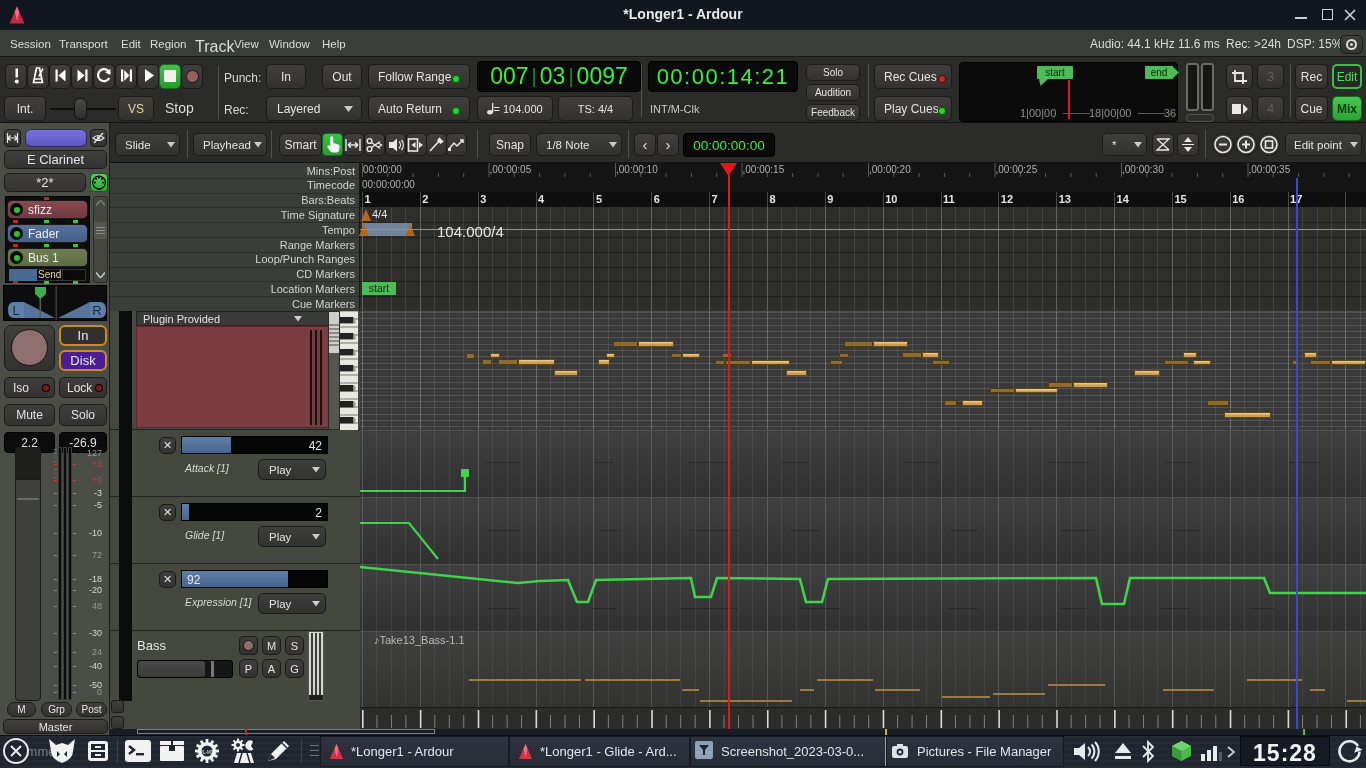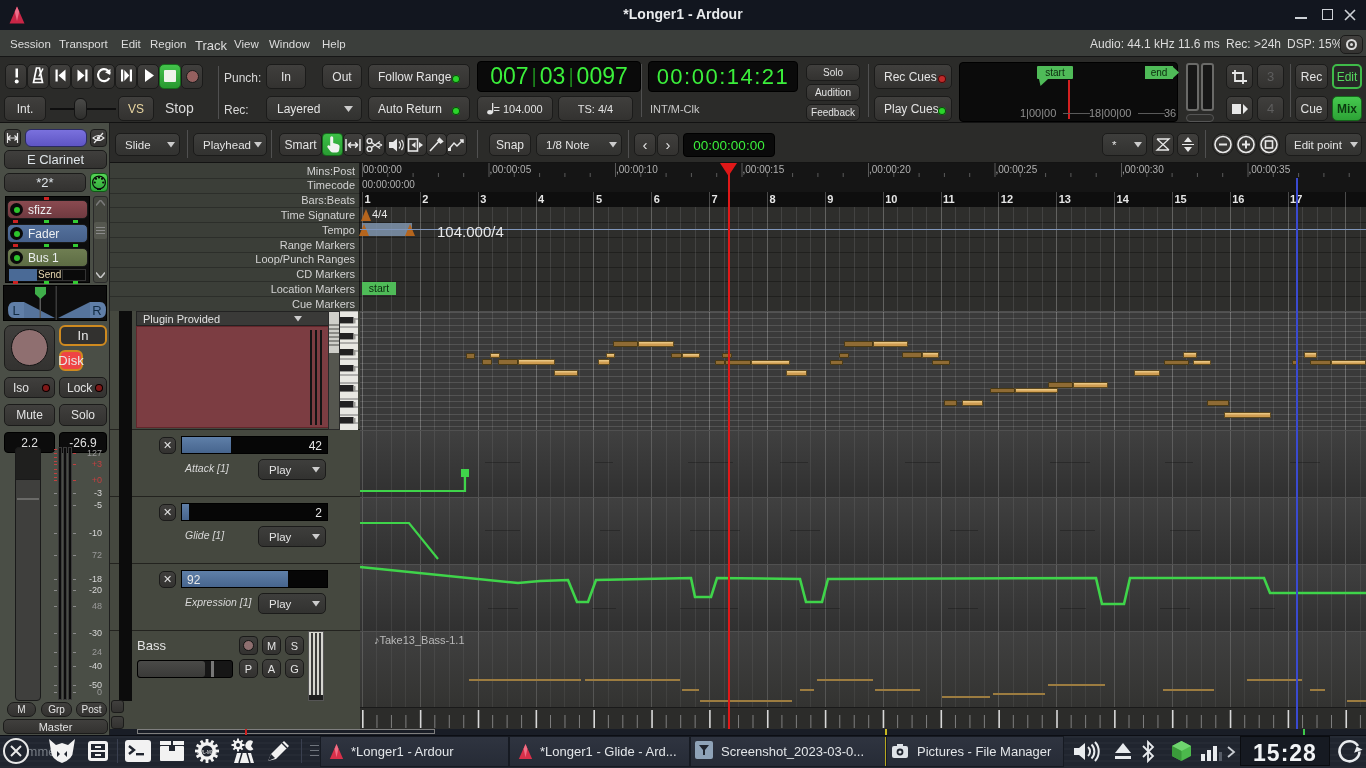--- a/index.html
+++ b/index.html
@@ -29,21 +29,21 @@
 <div class="a" style="left:1295px;top:17px;width:12px;height:2px;background:#cdd1d6;"></div>
 <div class="a" style="left:1322px;top:9px;width:11px;height:11px;border:1.5px solid #cdd1d6;"></div>
 <svg class="a" style="left:1343px;top:8px" width="14" height="14" viewBox="0 0 14 14">
     <path d="M2 2 L12 12 M12 2 L2 12" stroke="#cdd1d6" stroke-width="1.6"></path>
   </svg>
 <div class="a" style="left:0px;top:30px;width:1366px;height:27px;background:#3b3e3b;border-bottom:1px solid #161616;"></div>
 <div class="a" style="left:10px;top:38px;color:#dcdcdc;font-size:11.5px;">Session</div>
 <div class="a" style="left:59px;top:38px;color:#dcdcdc;font-size:11.5px;">Transport</div>
 <div class="a" style="left:121px;top:38px;color:#dcdcdc;font-size:11.5px;">Edit</div>
 <div class="a" style="left:150px;top:38px;color:#dcdcdc;font-size:11.5px;">Region</div>
-<div class="a" style="left:195px;top:38px;color:#dcdcdc;font-size:13px;text-align:right;">Track</div>
+<div class="a" style="left:195px;top:38px;color:#dcdcdc;font-size:16px;text-align:right;">Track</div>
 <div class="a" style="left:234px;top:38px;color:#dcdcdc;font-size:11.5px;">View</div>
 <div class="a" style="left:269px;top:38px;color:#dcdcdc;font-size:11.5px;">Window</div>
 <div class="a" style="left:322px;top:38px;color:#dcdcdc;font-size:11.5px;">Help</div>
 <div class="a" style="left:1090px;top:37px;color:#dcdcdc;font-size:12px;">Audio: 44.1 kHz 11.6 ms</div>
 <div class="a" style="left:1226px;top:37px;color:#dcdcdc;font-size:12px;">Rec: &gt;24h</div>
 <div class="a" style="left:1287px;top:37px;color:#dcdcdc;font-size:12px;">DSP: 15%</div>
 <div class="btn" style="left:1340px;top:35px;width:23px;height:19px;"></div>
 <svg class="a" style="left:1345px;top:38px" width="13" height="13" viewBox="0 0 13 13">
     <circle cx="6.5" cy="6.5" r="4.5" fill="none" stroke="#dcdcdc" stroke-width="2"></circle>
     <circle cx="6.5" cy="6.5" r="1.5" fill="#dcdcdc"></circle>
@@ -325,21 +325,21 @@
     <path d="M11 17 h10 v16 h-10 q-6 0 -6 -8 q0 -8 6 -8 Z" fill="#607fa8"></path>
     <text x="13" y="30" font-size="13" fill="#132c44" text-anchor="middle" font-family="Liberation Sans">L</text>
     <path d="M87 17 h10 q6 0 6 8 q0 8 -6 8 h-10 Z" fill="#607fa8"></path>
     <text x="94" y="30" font-size="13" fill="#132c44" text-anchor="middle" font-family="Liberation Sans">R</text>
     <rect x="36.5" y="12" width="1.5" height="21" fill="#5a5a5a"></rect>
     <path d="M32 2 h11 v7 l-5.5 5 l-5.5 -5 Z" fill="#3fae4a"></path>
   </svg>
 <div class="btn" style="left:4px;top:325px;width:51px;height:46px;border-radius:7px;"></div>
 <div class="a" style="left:11px;top:329px;width:37px;height:37px;background:#8f6f70;border:1px solid #141414;border-radius:50%;"></div>
 <div class="a" style="left:59px;top:325px;width:48px;height:21px;background:#32312f;border:2px solid #cf8a1f;border-radius:6px;color:#e8e8e8;display:flex;align-items:center;justify-content:center;font-size:13px;">In</div>
-<div class="a" style="left:59px;top:350px;width:24px;height:21px;background:#ef4444;border:2px solid #cf8a1f;border-radius:6px;color:#e8e8e8;display:flex;align-items:center;justify-content:center;font-size:13px;">Disk</div>
+<div class="a" style="left:59px;top:350px;width:48px;height:21px;background:#4c1d95;border:2px solid #cf8a1f;border-radius:6px;color:#e8e8e8;display:flex;align-items:center;justify-content:center;font-size:13px;">Disk</div>
 <div class="btn" style="left:4px;top:377px;width:51px;height:21px;justify-content:flex-start;padding-left:8px;font-size:12px;">Iso</div>
 <div class="led" style="left:42px;top:384px;background:#801818;width:8px;height:8px;"></div>
 <div class="btn" style="left:59px;top:377px;width:48px;height:21px;justify-content:flex-start;padding-left:7px;font-size:12px;">Lock</div>
 <div class="led" style="left:95px;top:384px;background:#801818;width:8px;height:8px;"></div>
 <div class="btn" style="left:4px;top:404px;width:51px;height:22px;font-size:12px;">Mute</div>
 <div class="btn" style="left:59px;top:404px;width:48px;height:22px;font-size:12px;">Solo</div>
 <div class="a" style="left:4px;top:432px;width:51px;height:21px;background:#0c0c0c;border:1px solid #000;border-radius:4px;color:#e0e0e0;display:flex;align-items:center;justify-content:center;font-size:12px;">2.2</div>
 <div class="a" style="left:59px;top:432px;width:48px;height:21px;background:#0c0c0c;border:1px solid #000;border-radius:4px;color:#e0e0e0;display:flex;align-items:center;justify-content:center;font-size:12px;">-26.9</div>
 <div class="a" style="left:15px;top:447px;width:26px;height:254px;background:#3f3f3d;border:1px solid #1a1a1a;border-radius:4px;"></div>
 <div class="a" style="left:15px;top:447px;width:26px;height:33px;background:#1f1f1e;border:1px solid #1a1a1a;border-radius:4px 4px 0 0;"></div>

